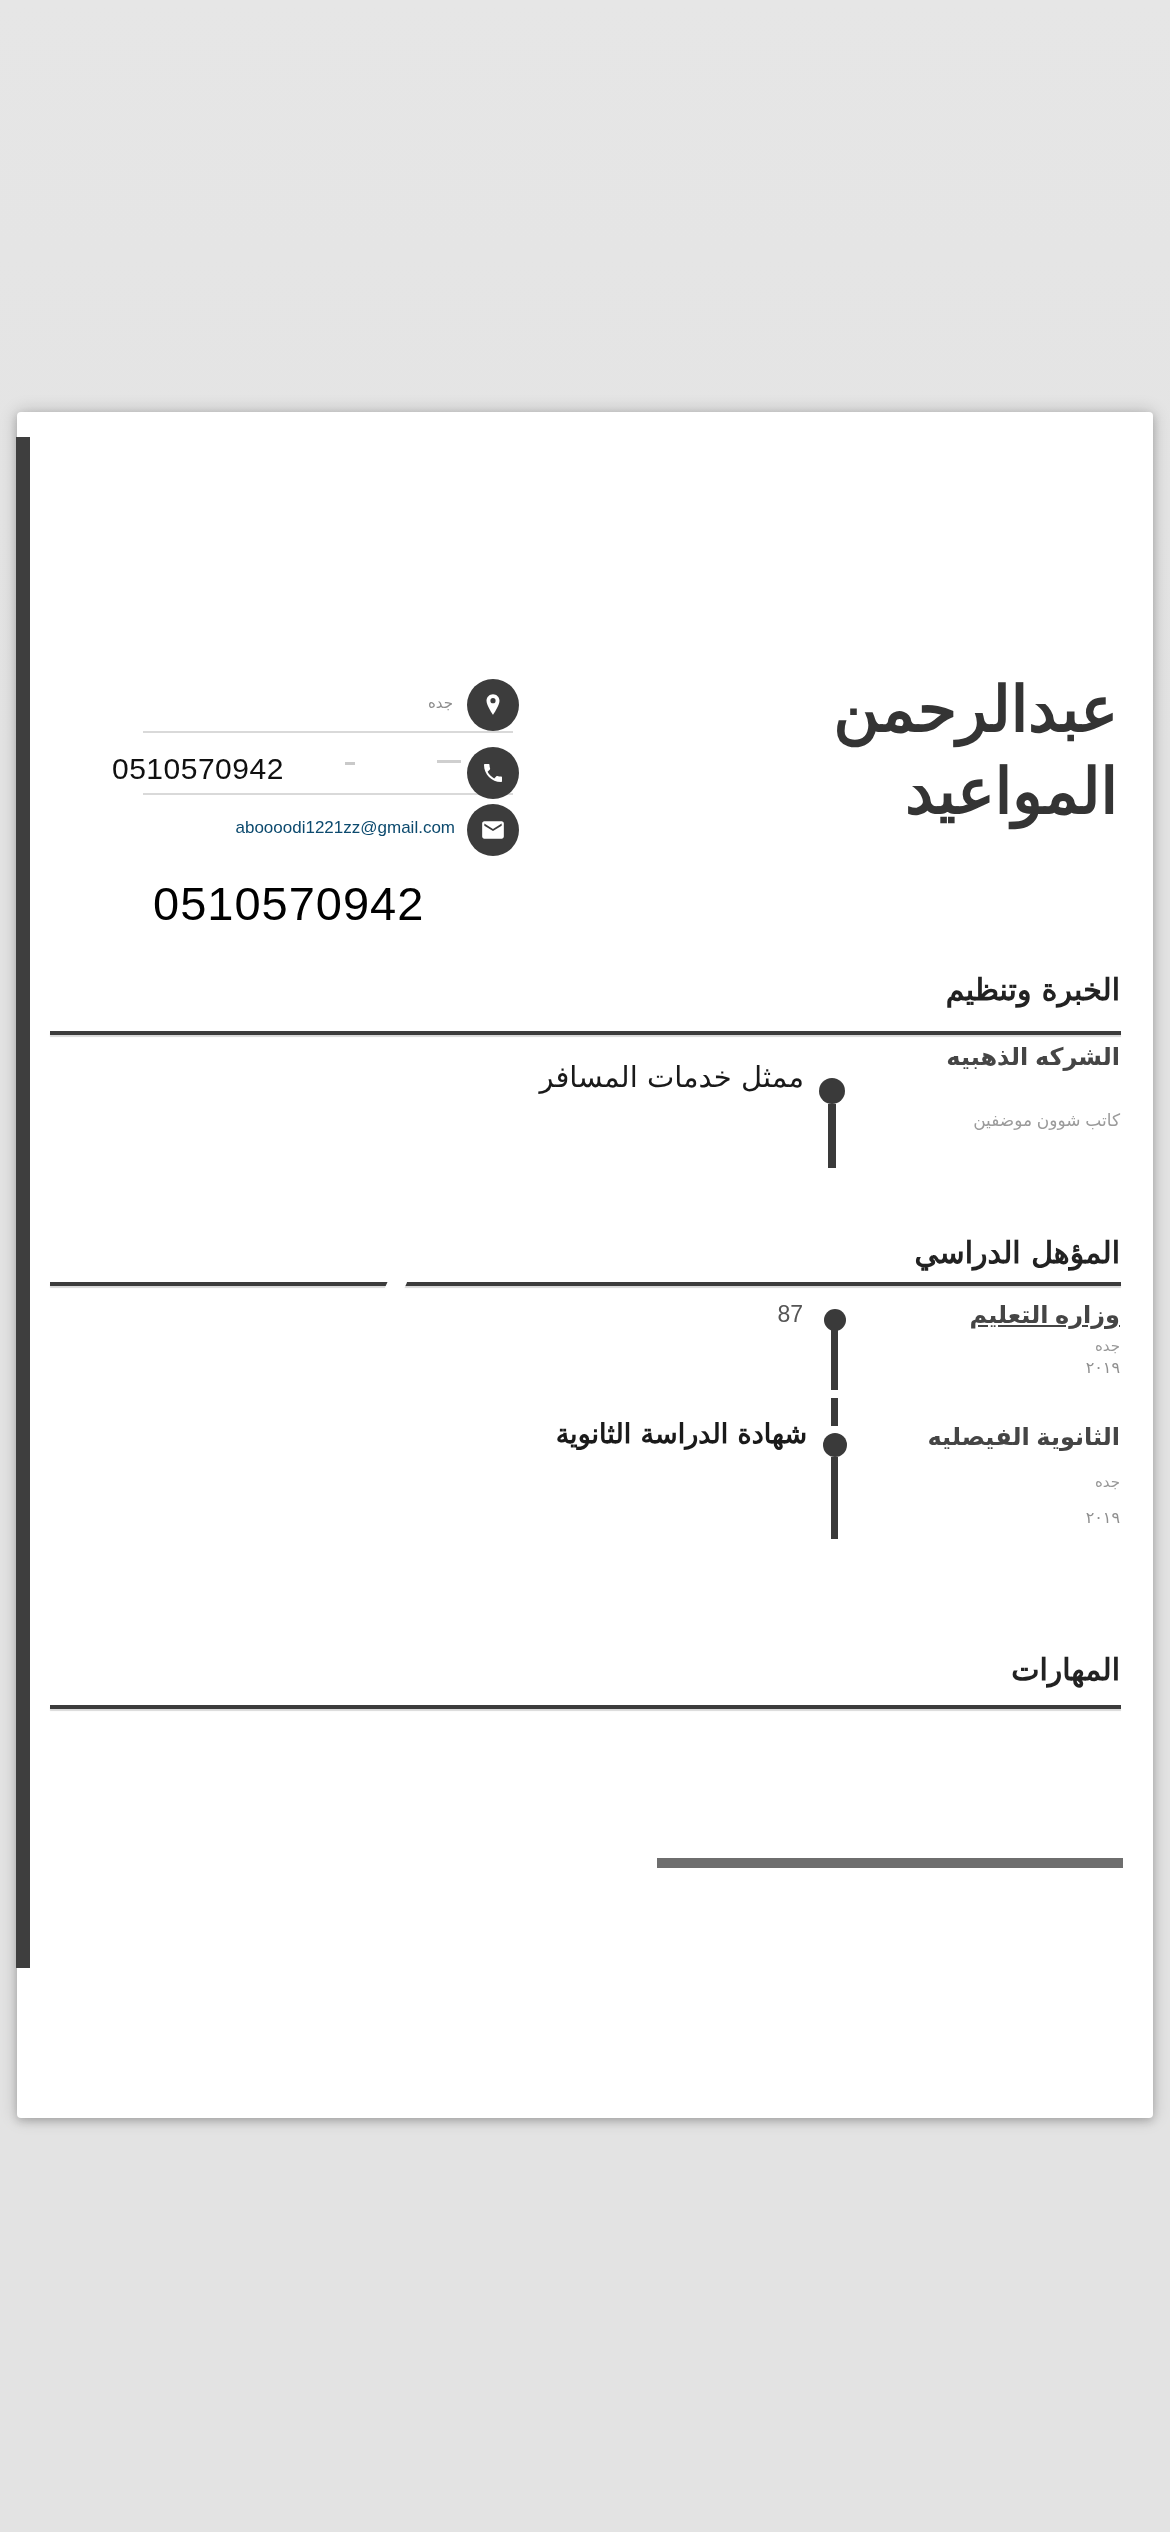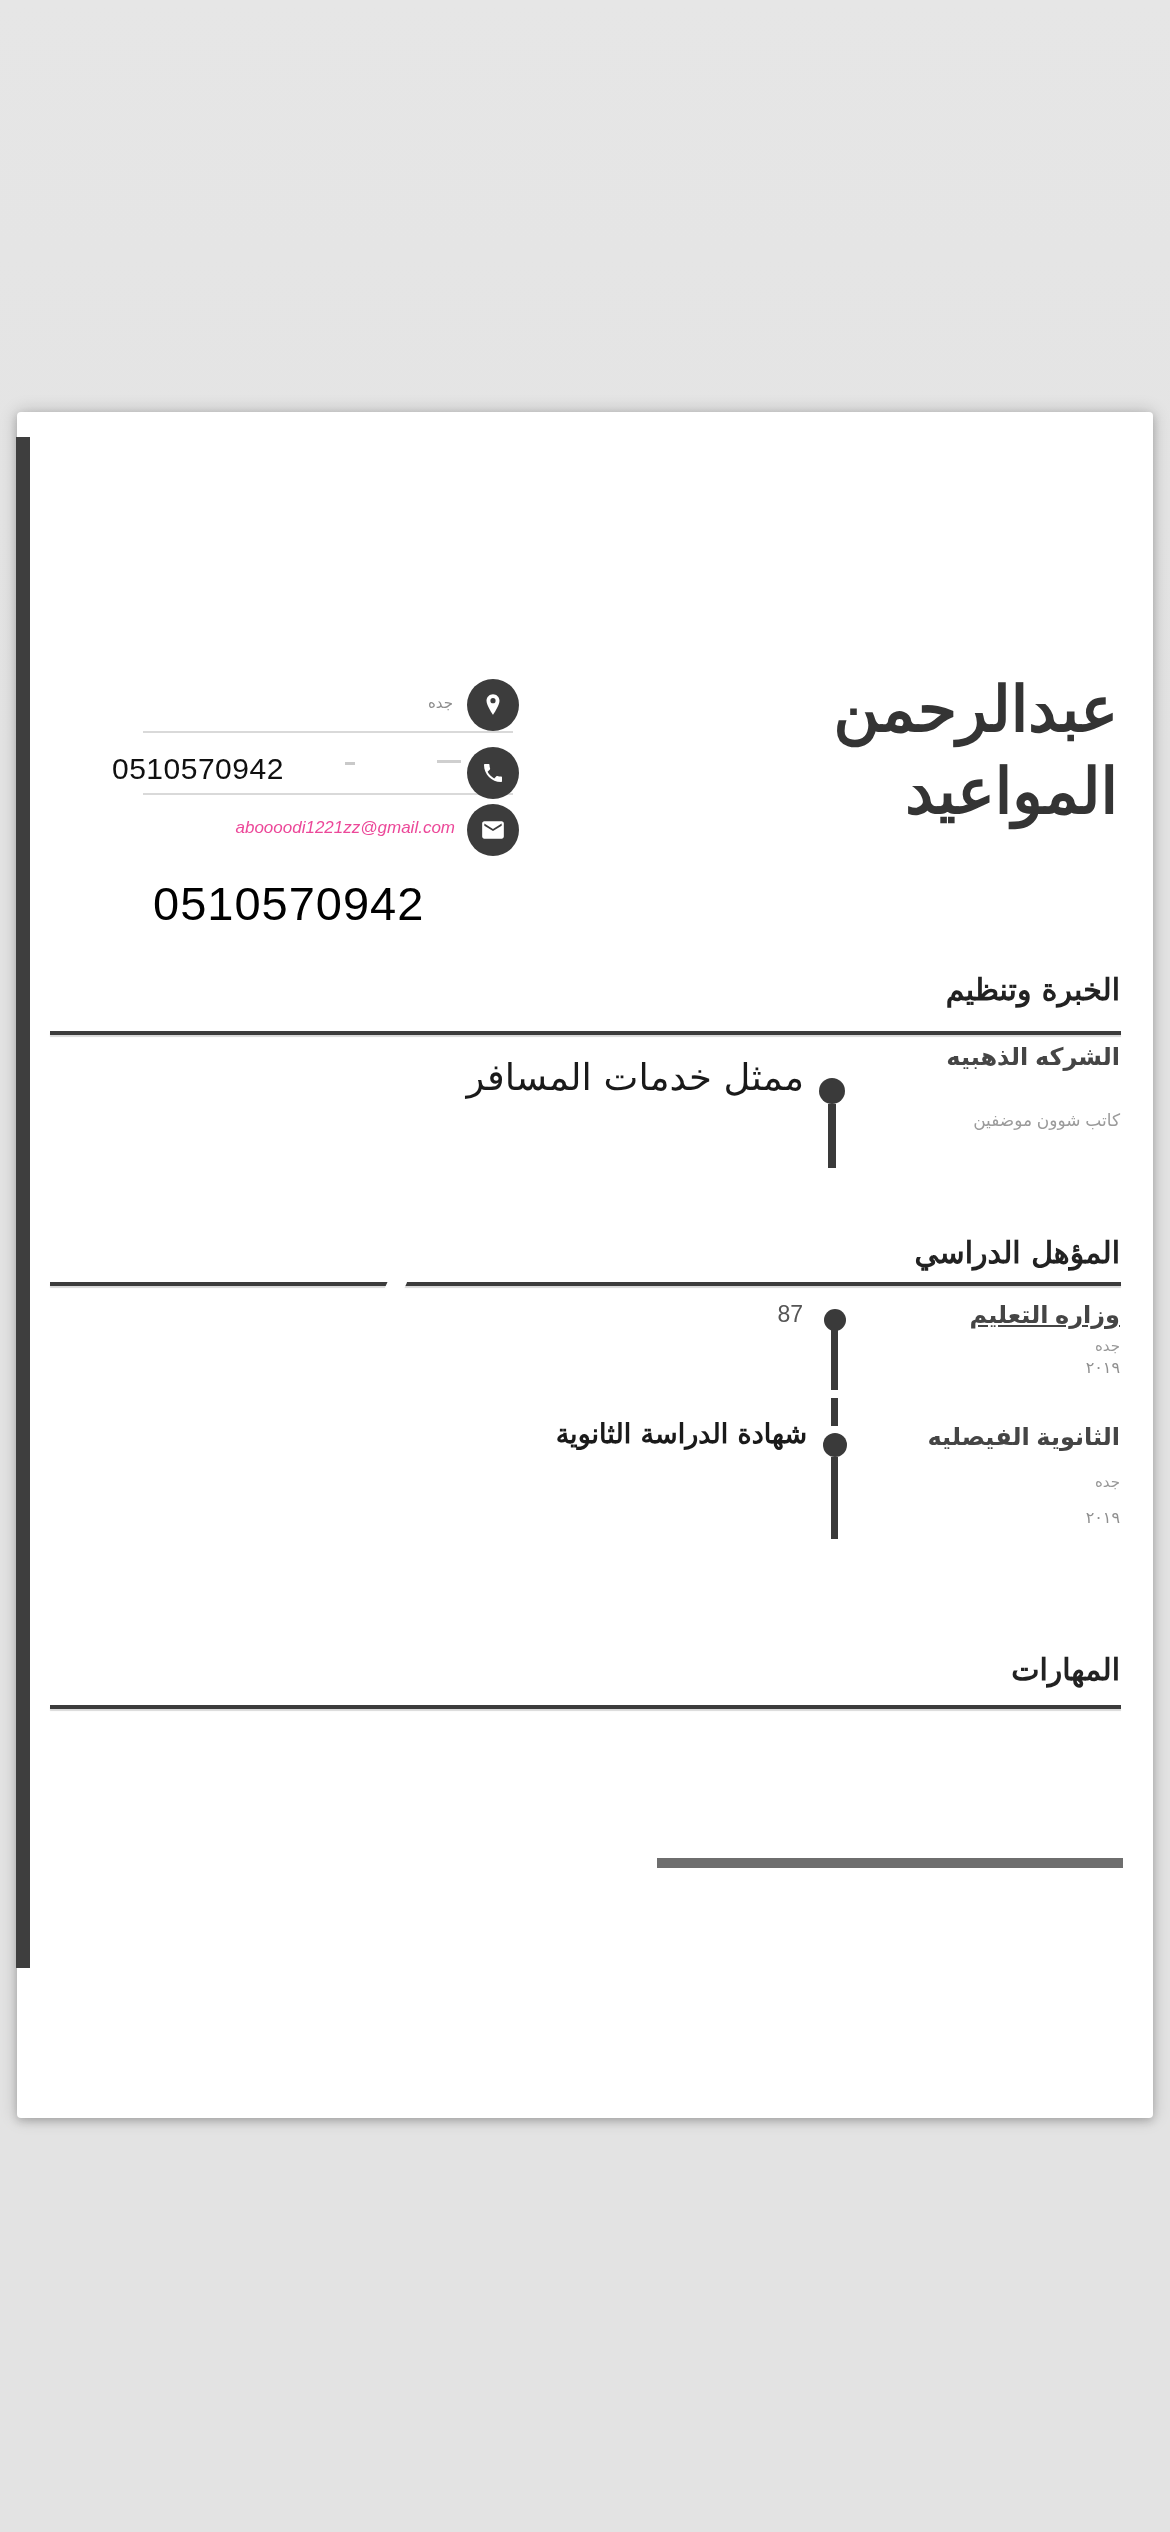--- a/index.html
+++ b/index.html
@@ -31,21 +31,21 @@
   .c-line1{top:319px;} .c-line2{top:381px;}
   .c-circle{width:52px;height:52px;border-radius:50%;background:#3c3c3c;left:450px;
     display:flex;align-items:center;justify-content:center;}
   .c-circle svg{display:block;}
   .circ-pin{top:267px;} .circ-phone{top:335px;} .circ-mail{top:392px;}
   .c-city{right:700px;top:282px;font-size:15px;color:#8d8d8d;}
   .c-phone-overlay{left:95px;top:340px;font-size:30px;color:#101010;letter-spacing:.5px;}
   .dash{background:#c9c9c9;height:3px;}
   .dash1{left:328px;top:350px;width:10px;}
   .dash2{left:420px;top:348px;width:24px;height:3px;background:#cfcfcf;}
-  .c-email{right:698px;top:406px;font-size:17px;color:#ec4899;font-style:italic;}
+  .c-email{right:698px;top:406px;font-size:17px;color:#0c4a6e;}
 
   .big-phone{left:136px;top:464px;font-size:47px;color:#000;letter-spacing:1px;}
 
   
   .sec-title{right:33px;text-align:right;
     font-family:"DejaVu Serif","Liberation Serif",serif;
     font-size:30px;color:#222;font-weight:700;}
   .sec1{top:560px;} .sec2{top:823px;} .sec3{top:1240px;}
   .divider{left:33px;width:1071px;height:4px;background:#3c3c3c;
     box-shadow:0 2px 1px rgba(0,0,0,.15);}
@@ -56,21 +56,21 @@
   
   .entry-title{right:33px;text-align:right;font-size:24px;font-weight:700;color:#454545;}
   .entry-sub{right:33px;text-align:right;font-size:17px;color:#9b9b9b;}
   .exp-title{top:631px;margin-left:20px;} .exp-sub{top:698px;}
   .t-dot{border-radius:50%;background:#3a3a3a;}
   .exp-dot{left:802px;top:666px;width:26px;height:26px;}
   .t-stem{background:#3a3a3a;}
   .exp-stem{left:811px;top:692px;width:8px;height:64px;}
   .exp-details{right:349px;top:642px;text-align:right;
     font-family:"DejaVu Serif","Liberation Serif",serif;
-    font-size:37px;line-height:47px;color:#1a1a1a;}
+    font-size:29px;line-height:47px;color:#1a1a1a;}
   .exp-details .centered{text-align:center;}
 
   
   .edu1-title{top:889px;text-decoration:underline;} .edu1-city{top:925px;} .edu1-year{top:946px;}
   .entry-city{right:33px;text-align:right;font-size:15px;color:#989898;}
   .entry-year{right:33px;text-align:right;font-size:16px;color:#8f8f8f;}
   .edu1-dot{left:807px;top:897px;width:22px;height:22px;}
   .edu1-stemA{left:814px;top:918px;width:7px;height:60px;}
   .edu1-stemB{left:814px;top:986px;width:7px;height:28px;}
   .edu-score{right:350px;top:889px;font-size:23px;color:#555;}

